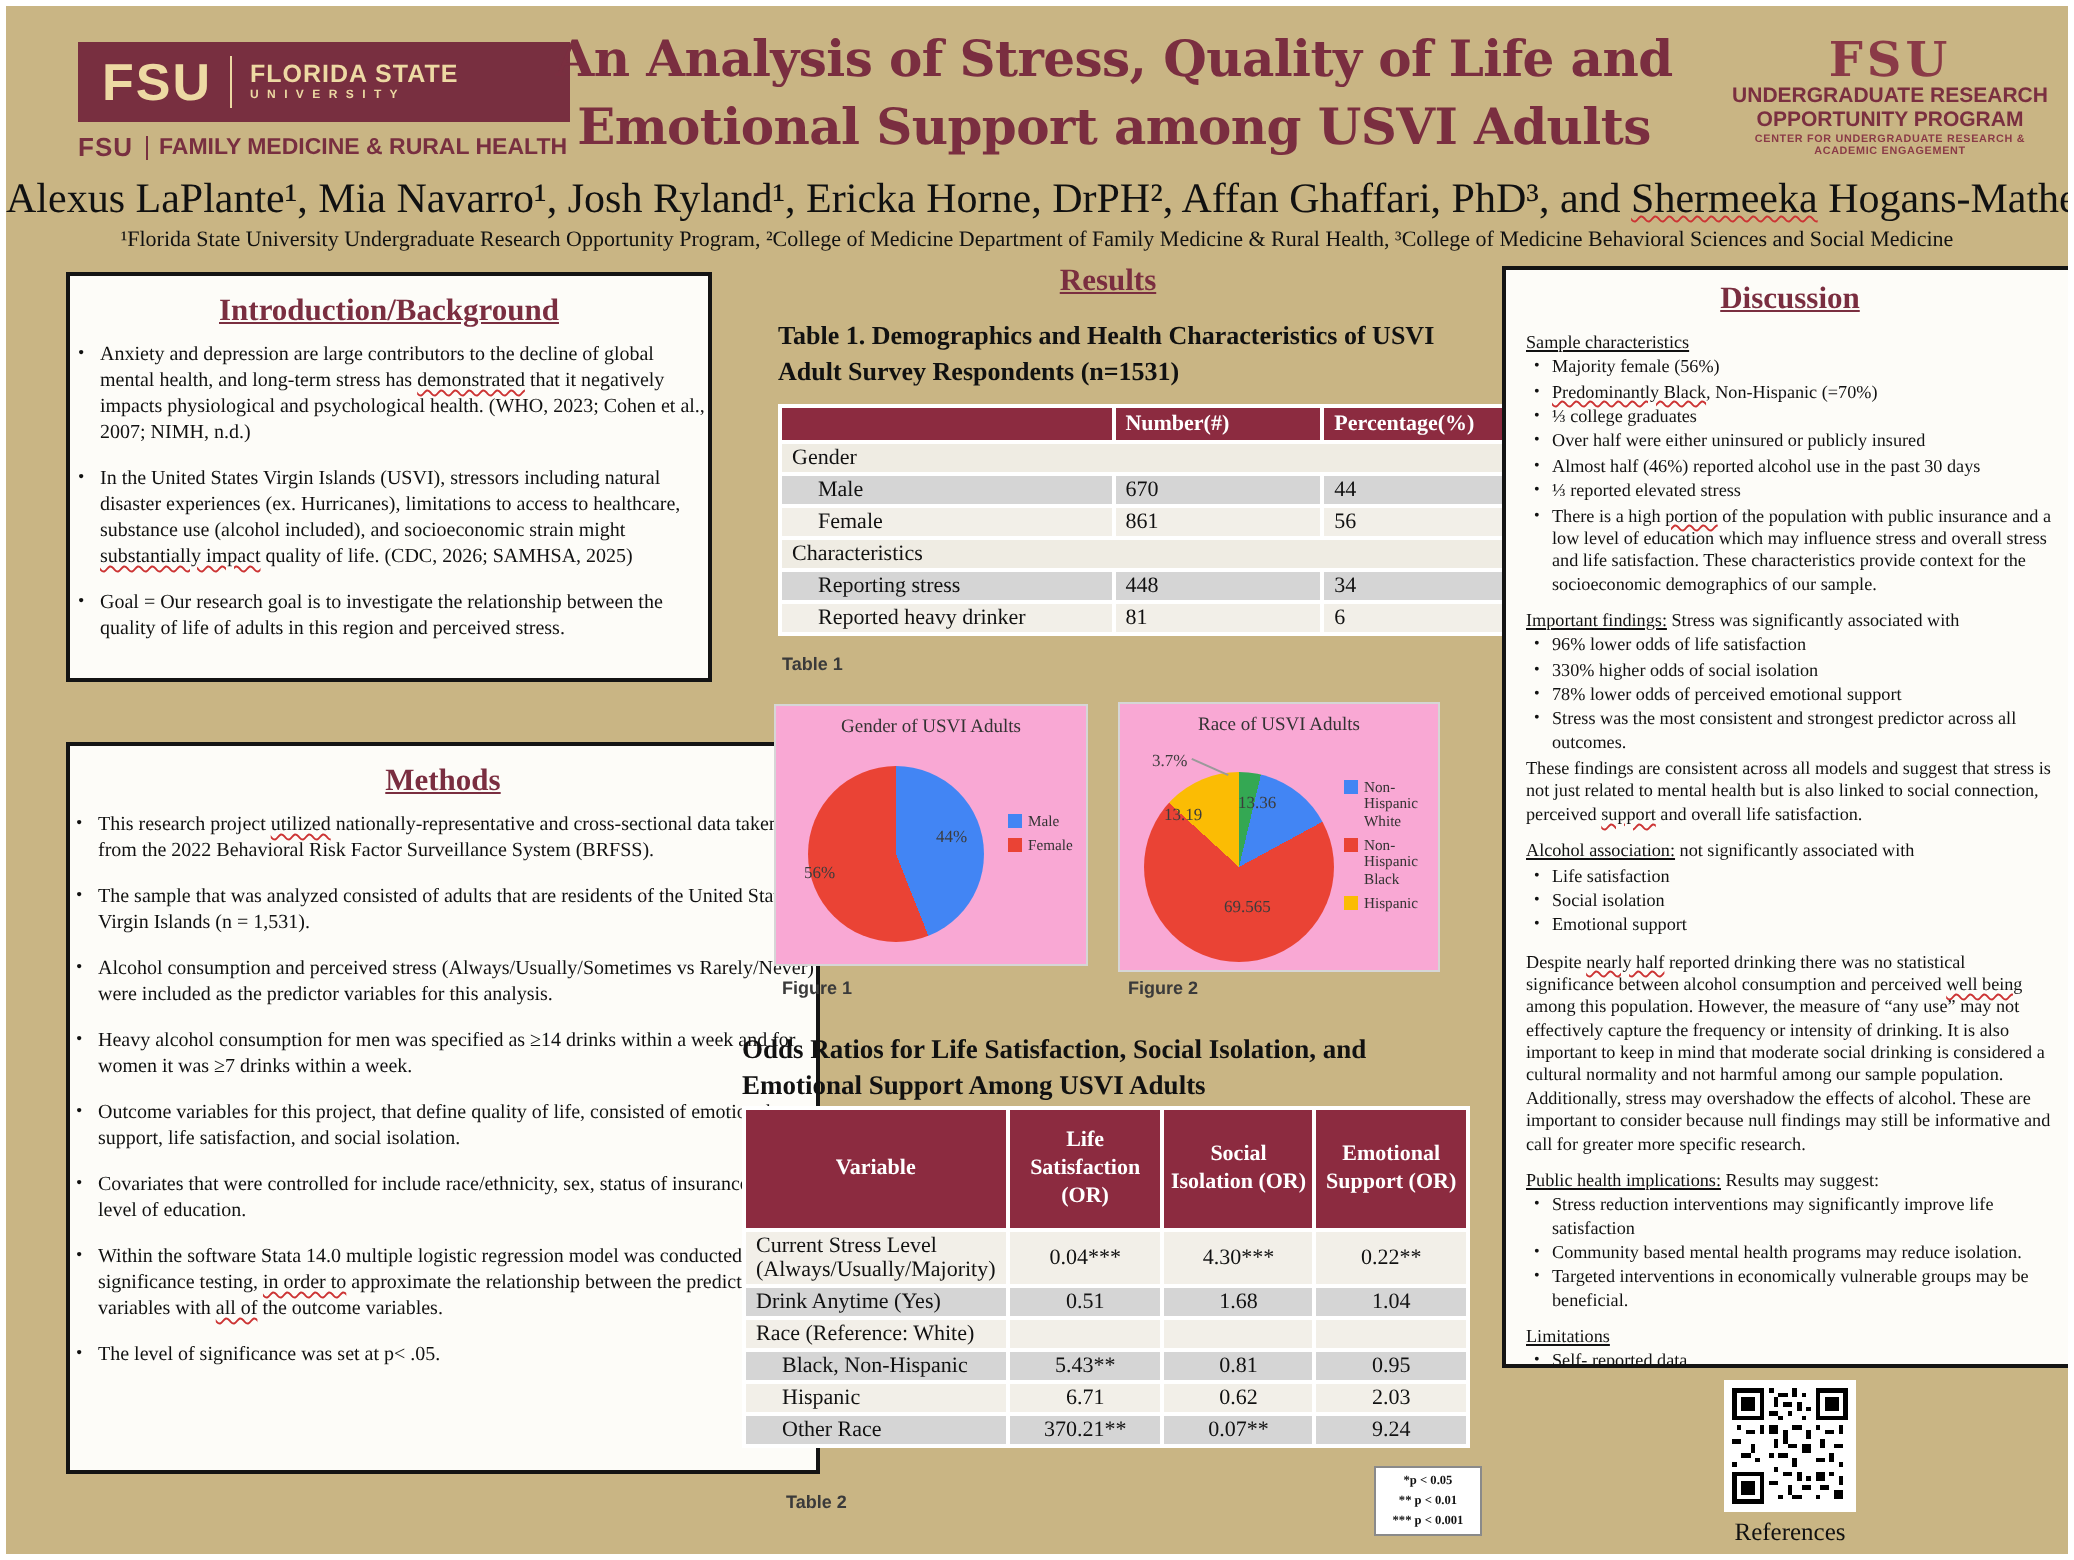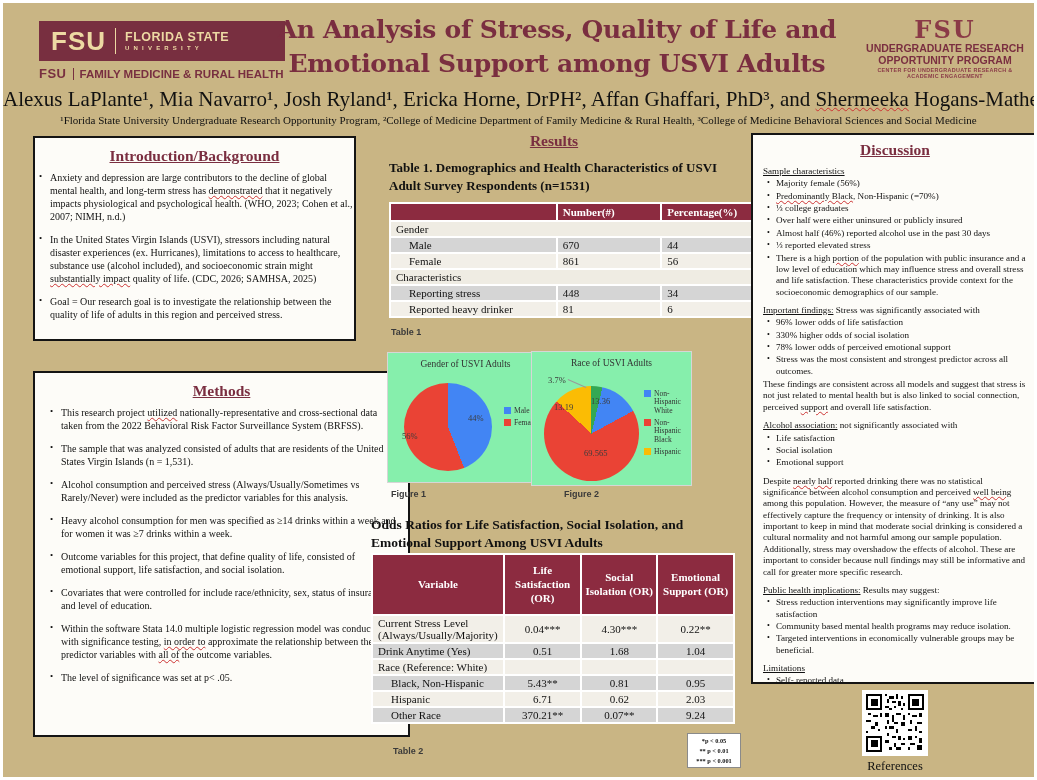--- a/index.html
+++ b/index.html
@@ -34,21 +34,21 @@
   .affiliations{position:absolute;top:111px;left:0;width:100%;text-align:center;font-size:11px;white-space:nowrap;}
 
   
   .box{position:absolute;background:#FDFCF8;border:2px solid #141414;box-sizing:border-box;overflow:hidden;}
   .sec-title{font-weight:700;color:#7A2E40;text-align:center;text-decoration:underline;
              font-size:15.5px;margin:7px 0 6px 0;font-family:"Liberation Serif",serif;}
   .sp{text-decoration-line:underline;text-decoration-style:wavy;text-decoration-color:#CC3333;text-decoration-thickness:1px;}
   .u{text-decoration:underline;}
 
   #intro-box{left:30px;top:133px;width:323px;height:205px;padding:2px 1px;}
-  #methods-box{left:30px;top:368px;width:377px;height:366px;padding:2px 12px;}
+  #methods-box{left:30px;top:368px;width:377px;height:366px;padding:2px 0;}
   .body-ul{margin:4px 0 0 0;padding-left:14px;list-style:none;}
   .body-ul li{position:relative;font-size:10px;line-height:1.3;margin-bottom:10px;}
   .body-ul li::before{content:"•";position:absolute;left:-11px;top:0;font-size:9px;}
 
   
   #results-title{position:absolute;left:360px;top:122px;width:382px;}
   .tbl-title{position:absolute;font-weight:700;font-size:13px;line-height:1.35;font-family:"Liberation Serif",serif;}
   #t1-title{left:386px;top:156px;width:340px;}
   #t2-title{left:368px;top:513px;width:372px;font-size:13.5px;}
   .tbl-cap{position:absolute;font-family:"Liberation Sans",sans-serif;font-weight:700;font-size:9px;color:#3a3a3a;}
@@ -66,23 +66,23 @@
   tr.g td{background:#D5D5D5;}
   tr.w td{background:#F2EFE8;}
   td.ind{padding-left:18px;}
   #table2 th{text-align:center;padding:9px 3px;line-height:1.25;}
   #table2 td.val{text-align:center;}
   #table2 td.ind{}
   #footnote{position:absolute;left:684px;top:730px;width:54px;background:#fff;border:1px solid #8a8a8a;
             font-size:6.3px;font-weight:700;text-align:center;line-height:1.55;padding:2px 1px;box-sizing:border-box;}
 
   
-  .fig-box{position:absolute;background:#86efac;border:1px solid #d6d6d6;box-sizing:border-box;}
+  .fig-box{position:absolute;background:#f9a8d4;border:1px solid #d6d6d6;box-sizing:border-box;}
   #fig1{left:384px;top:349px;width:157px;height:131px;}
-  #fig2{left:528px;top:348px;width:161px;height:135px;}
+  #fig2{left:556px;top:348px;width:161px;height:135px;}
   .fig-title{text-align:center;font-size:9.5px;color:#333;margin-top:6px;}
   .pie{position:absolute;border-radius:50%;}
   #pie1{left:16px;top:30px;width:88px;height:88px;}
   #pie2{left:12px;top:34px;width:95px;height:95px;}
   .pie-label{position:absolute;font-size:8.5px;color:#3c3c3c;white-space:nowrap;}
   #p1-l1{left:80px;top:60px;}
   #p1-l2{left:14px;top:78px;}
   #p2-l0{left:16px;top:23px;}
   #p2-l1{left:59px;top:44px;}
   #p2-l2{left:52px;top:96px;}

